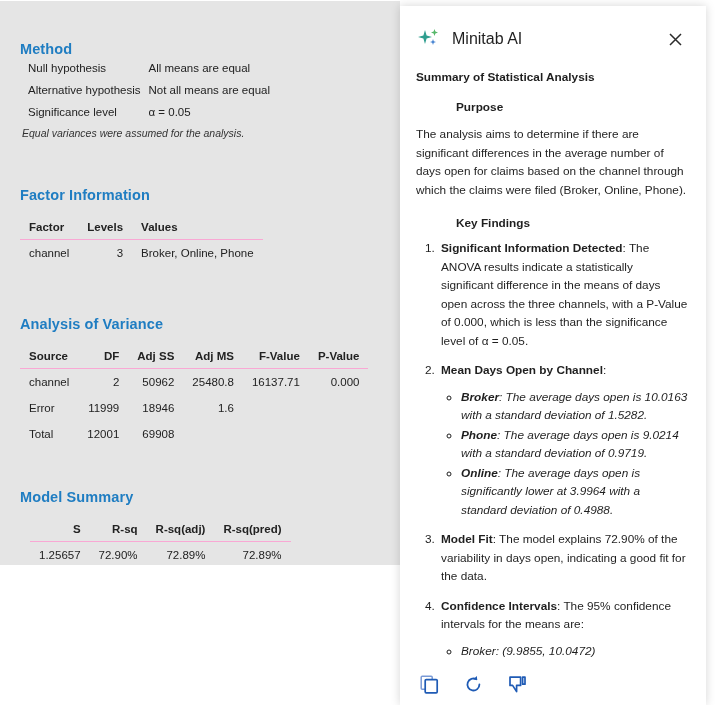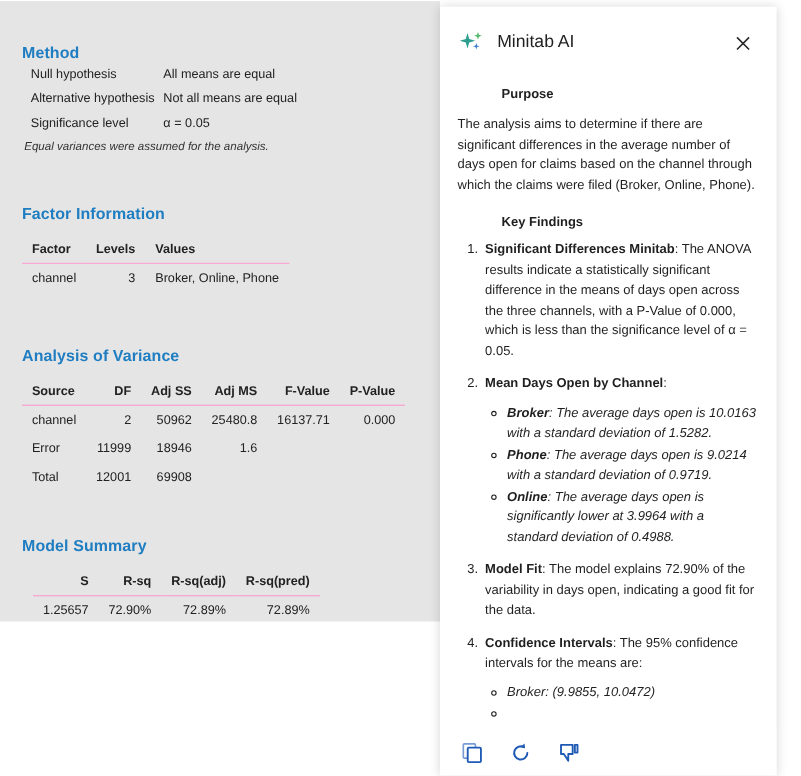--- a/index.html
+++ b/index.html
@@ -307,29 +307,30 @@
         </svg>
       </span>
       <span class="ai-title">Minitab AI</span>
       <span class="close-btn">
         <svg width="13" height="13" viewBox="0 0 13 13">
           <path d="M1 1 L12 12 M12 1 L1 12" stroke="#2b2b2b" stroke-width="1.5" fill="none"></path>
         </svg>
       </span>
     </div>
 
+    <div class="ai-h2">Summary of Statistical Analysis</div>
 
     <div class="ai-h3" style="margin-top:16px;">Purpose</div>
     <div class="ai-p">The analysis aims to determine if there are significant differences in the average number of days open for claims based on the channel through which the claims were filed (Broker, Online, Phone).</div>
 
     <div class="ai-h3" style="margin-top:17px;">Key Findings</div>
 
     <ol class="findings">
       <li>
-        <b>Significant Differences Minitab</b><span>: The ANOVA results indicate a statistically significant difference in the means of days open across the three channels, with a P-Value of 0.000, which is less than the significance level of α = 0.05.</span>
+        <b>Significant Information Detected</b><span>: The ANOVA results indicate a statistically significant difference in the means of days open across the three channels, with a P-Value of 0.000, which is less than the significance level of α = 0.05.</span>
       </li>
       <li>
         <b>Mean Days Open by Channel</b><span>:</span>
         <ul class="sub">
           <li><b>Broker</b><span>: The average days open is 10.0163 with a standard deviation of 1.5282.</span></li>
           <li><b>Phone</b><span>: The average days open is 9.0214 with a standard deviation of 0.9719.</span></li>
           <li><b>Online</b><span>: The average days open is significantly lower at 3.9964 with a standard deviation of 0.4988.</span></li>
         </ul>
       </li>
       <li>

